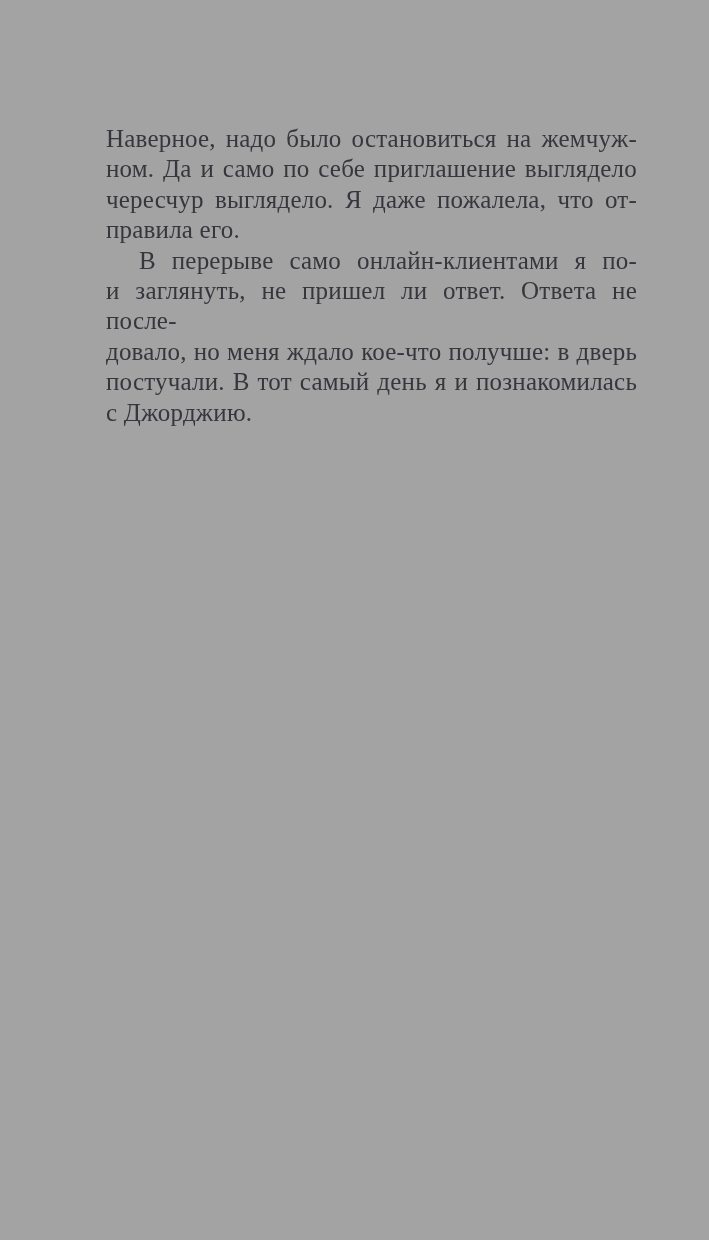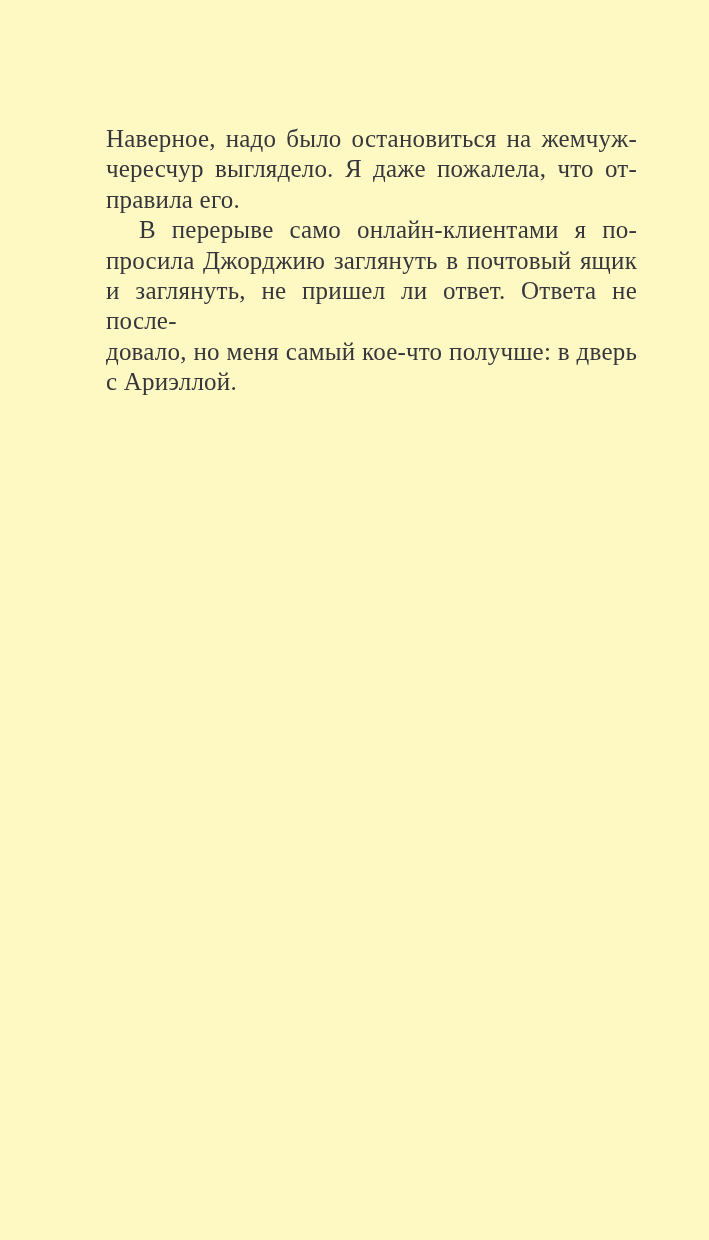--- a/index.html
+++ b/index.html
@@ -9,21 +9,21 @@
   body {
     width: 709px;
     height: 1240px;
     background: #ffffff;
     position: relative;
     overflow: hidden;
   }
   .page {
     position: absolute;
     inset: 0;
-    background: #fef9c3;
+    background: #a3a3a3;
   }
   .text-block {
     position: absolute;
     left: 106px;
     top: 124px;
     width: 531px;
     font-family: "Liberation Serif", serif;
     font-size: 25px;
     line-height: 30.4px;
     color: #36363d;
@@ -48,26 +48,27 @@
   }
 </style>
 </head>
 <body>
 
 <div class="page">
   <div class="text-block">
 
     <div class="paragraph">
       <span class="line">Наверное, надо было остановиться на жемчуж-</span>
+      <span class="line">ном. Да и само по себе приглашение выглядело</span>
       <span class="line">чересчур выглядело. Я даже пожалела, что от-</span>
       <span class="line par-end">правила его.</span>
     </div>
 
     <div class="paragraph">
       <span class="line indent">В перерыве само онлайн-клиентами я по-</span>
-      <span class="line">просила Джорджию заглянуть в почтовый ящик</span>
       <span class="line">и заглянуть, не пришел ли ответ. Ответа не после-</span>
-      <span class="line">довало, но меня самый кое-что получше: в дверь</span>
-      <span class="line par-end">с Ариэллой.</span>
+      <span class="line">довало, но меня ждало кое-что получше: в дверь</span>
+      <span class="line">постучали. В тот самый день я и познакомилась</span>
+      <span class="line par-end">с Джорджию.</span>
     </div>
 
   </div>
 </div>
 
 </body></html>

